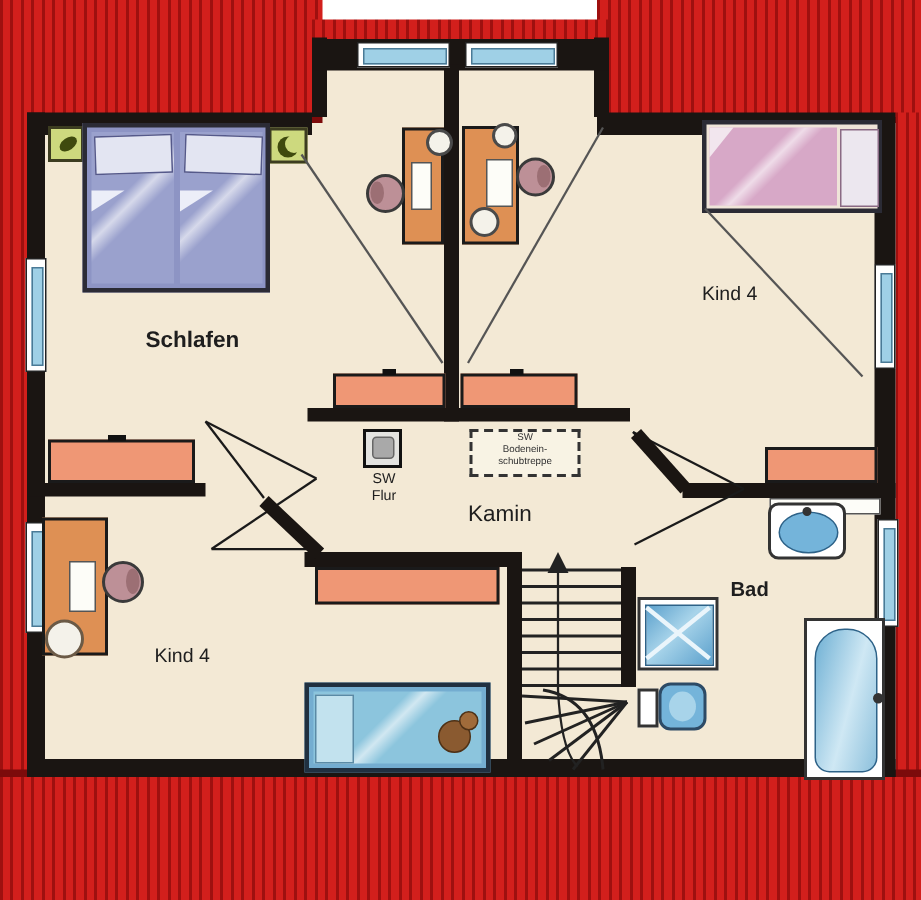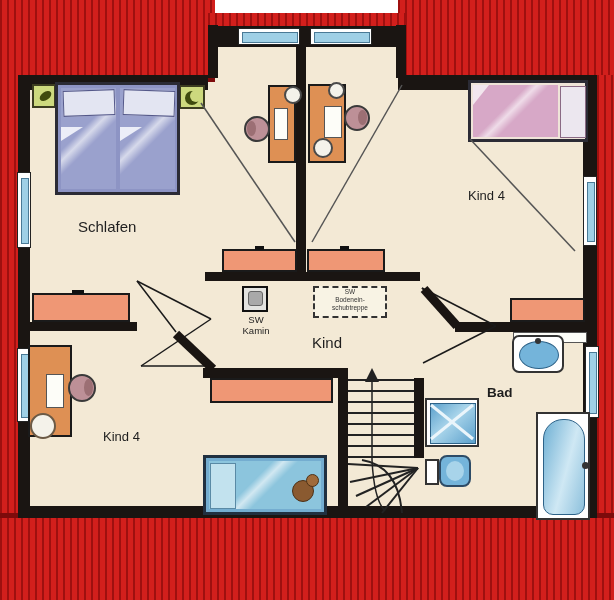--- a/index.html
+++ b/index.html
@@ -88,21 +88,21 @@
     <div class="abs" style="left:9px;top:3px;width:12px;height:12px;background:var(--nightstand_green);border-radius:50%;"></div>
   </div>
   <div class="abs bedframe" style="left:55px;top:82px;width:125px;height:113px;background:#8d94c4;">
     <div class="abs mattress streak" style="left:3px;top:3px;width:55px;height:101px;background-color:var(--bed_blue);"></div>
     <div class="abs mattress streak" style="left:62px;top:3px;width:55px;height:101px;background-color:var(--bed_blue);"></div>
     <div class="abs" style="left:5px;top:5px;width:50px;height:24px;background:#e3e5f2;border:1px solid #55598a;transform:rotate(-2deg);"></div>
     <div class="abs" style="left:65px;top:5px;width:50px;height:24px;background:#e3e5f2;border:1px solid #55598a;transform:rotate(2deg);"></div>
     <div class="abs" style="left:3px;top:42px;width:0;height:0;border-top:14px solid #eceef8;border-right:22px solid transparent;"></div>
     <div class="abs" style="left:62px;top:42px;width:0;height:0;border-top:14px solid #eceef8;border-right:22px solid transparent;"></div>
   </div>
-  <div class="abs label" style="left:78px;top:218px;font-size:15px;">Schlafen</div>
+  <div class="abs label" style="left:97px;top:218px;font-size:15px;font-weight:bold;">Schlafen</div>
 
   <div class="abs desk" style="left:268px;top:85px;width:28px;height:78px;"></div>
   <div class="abs paper" style="left:274px;top:108px;width:14px;height:32px;"></div>
   <div class="abs lamp" style="left:284px;top:86px;width:18px;height:18px;"></div>
   <div class="abs chair" style="left:244px;top:116px;width:26px;height:26px;">
       <i></i>
     </div>
 
   <div class="abs desk" style="left:308px;top:84px;width:38px;height:79px;"></div>
   <div class="abs paper" style="left:324px;top:106px;width:18px;height:32px;"></div>
@@ -127,28 +127,28 @@
   <div class="abs handle" style="left:72px;top:290px;width:12px;height:4px;"></div>
   <div class="abs sb" style="left:510px;top:298px;width:75px;height:24px;"></div>
   <div class="abs sb" style="left:210px;top:378px;width:123px;height:25px;"></div>
   <div class="abs paper" style="left:513px;top:332px;width:74px;height:11px;"></div>
 
   <div class="abs" style="left:242px;top:286px;width:26px;height:26px;background:#e3e3e0;border:2.5px solid #111;box-sizing:border-box;">
     <div class="abs" style="left:4px;top:3px;width:13px;height:13px;background:#a9a9a9;border:1px solid #666;border-radius:3px;"></div>
   </div>
   <div class="abs label" style="left:233px;top:315px;width:46px;font-size:9.5px;line-height:1.15;text-align:center;">
     <span>SW</span><br>
-    <span>Kamin</span>
+    <span>Flur</span>
   </div>
   <div class="abs" style="left:313px;top:286px;width:74px;height:32px;background:#f8f3e4;border:2px dashed #333;box-sizing:border-box;text-align:center;font-size:6.5px;line-height:1.25;color:#333;">
     <span>SW</span><br>
     <span>Bodenein-</span><br>
     <span>schubtreppe</span>
   </div>
-  <div class="abs label" style="left:312px;top:334px;font-size:15px;">Kind</div>
+  <div class="abs label" style="left:312px;top:334px;font-size:15px;">Kamin</div>
 
   <div class="abs desk" style="left:28px;top:345px;width:44px;height:92px;"></div>
   <div class="abs paper" style="left:46px;top:374px;width:18px;height:34px;"></div>
   <div class="abs chair" style="left:68px;top:374px;width:28px;height:28px;">
       <i style="left:auto;right:1px;"></i>
     </div>
   <div class="abs lamp" style="left:30px;top:413px;width:26px;height:26px;border-color:#6b5a46;"></div>
   <div class="abs label" style="left:103px;top:429px;font-size:13px;">Kind 4</div>
   <div class="abs bedframe" style="left:203px;top:455px;width:124px;height:60px;background:#74add0;border-color:#203040;">
     <div class="abs mattress streak" style="left:3px;top:3px;width:112px;height:48px;background-color:var(--bed_teal);"></div>

